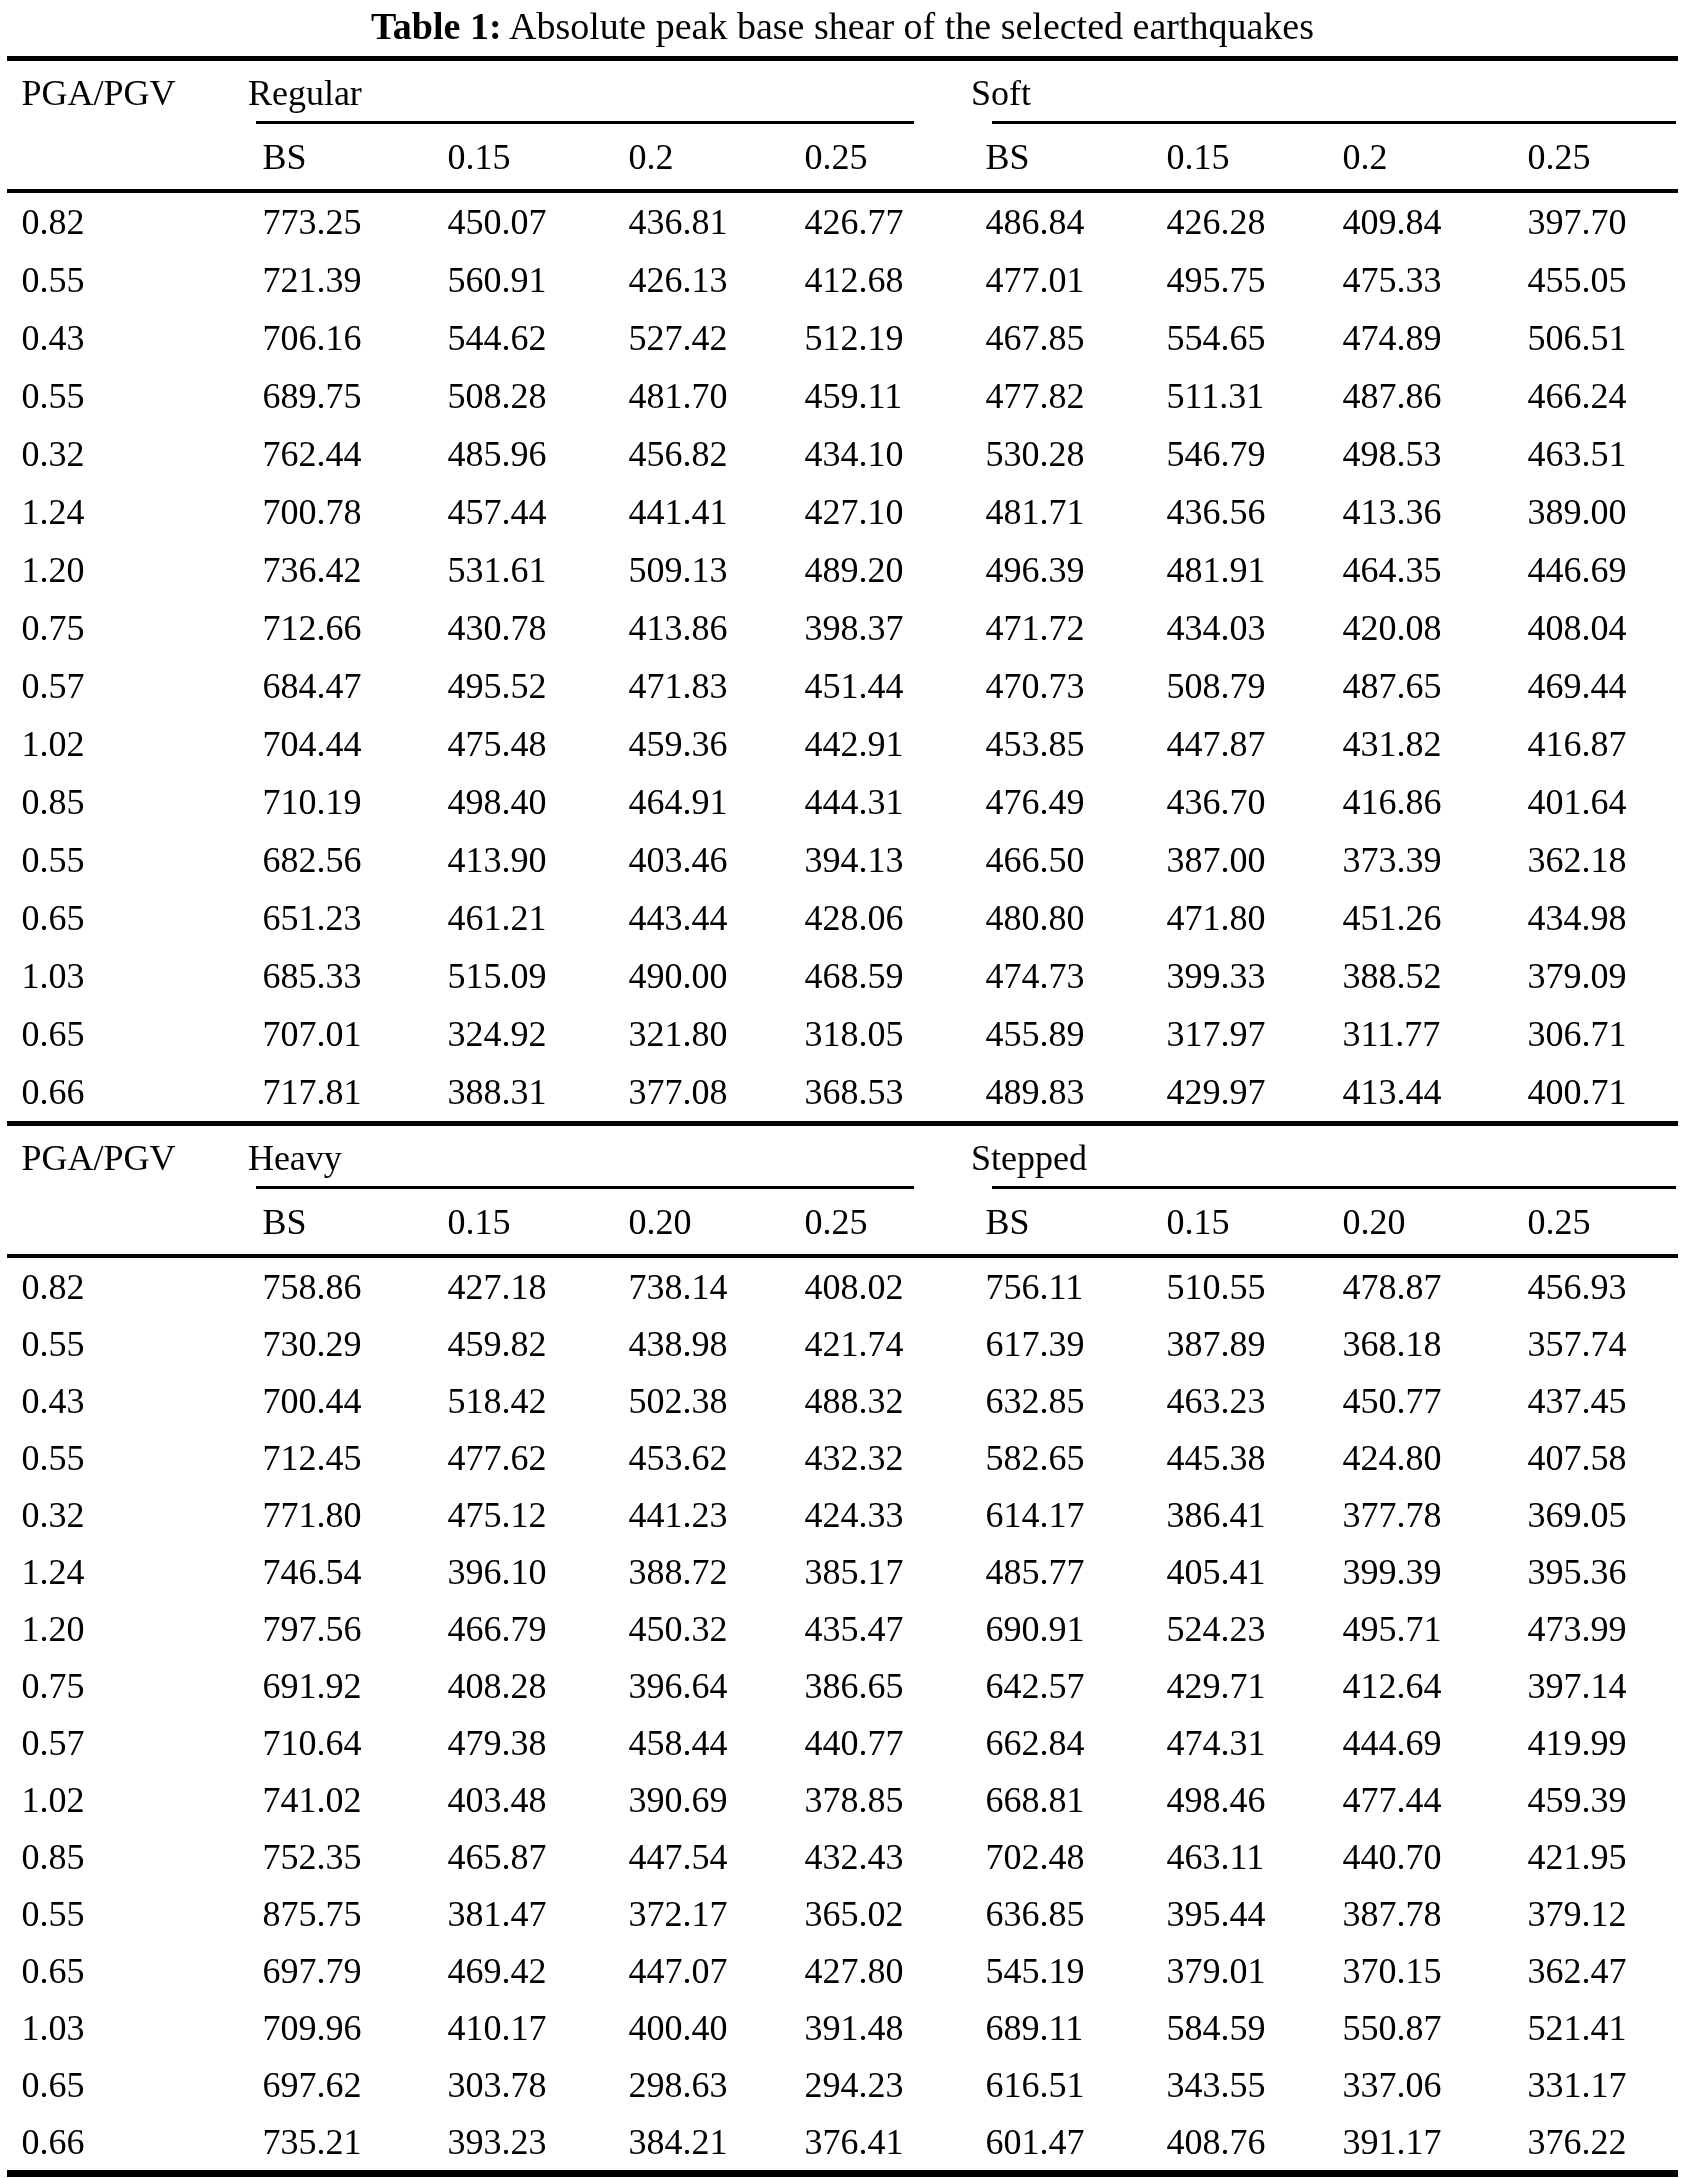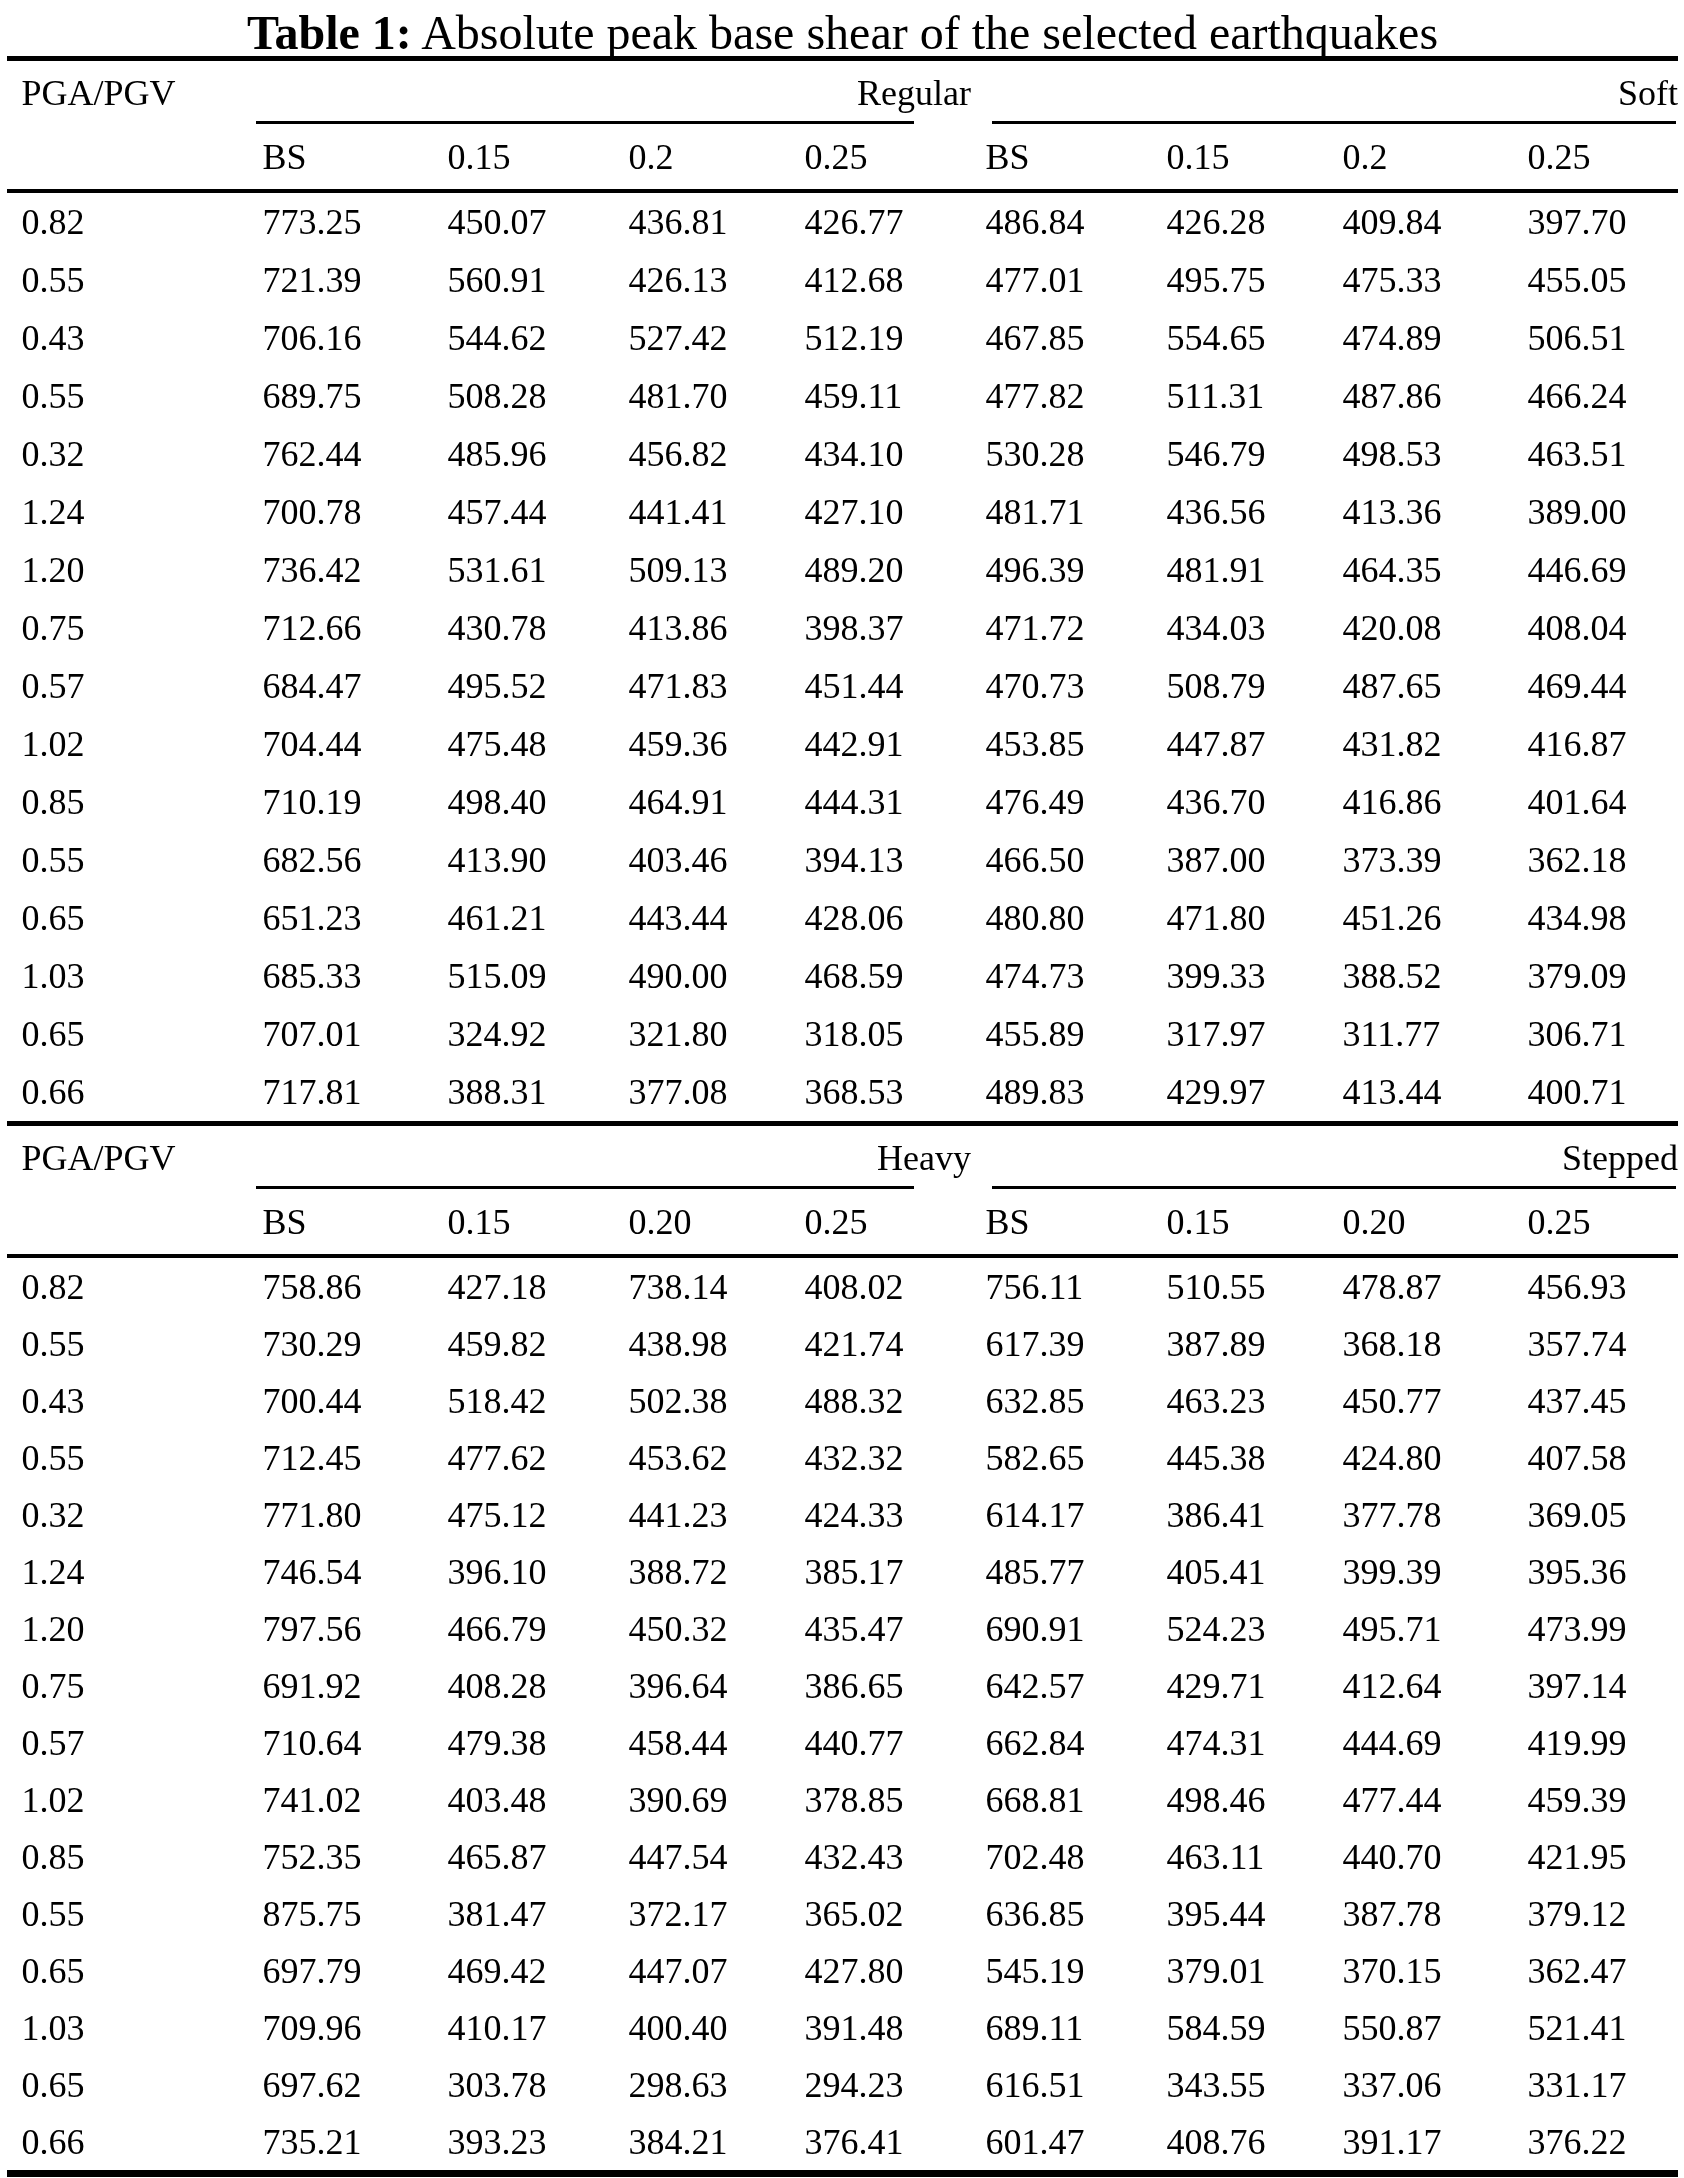--- a/index.html
+++ b/index.html
@@ -3,37 +3,37 @@
 <meta charset="utf-8">
 <style>
   html,body{margin:0;padding:0;}
   body{
     width:1685px;height:2178px;background:#ffffff;color:#000000;
     font-family:"Liberation Serif","DejaVu Serif",serif;
     -webkit-font-smoothing:antialiased;overflow:hidden;
   }
   .caption{
     box-sizing:border-box;height:56px;padding-top:5.2px;
-    text-align:center;font-size:48px;line-height:1.15;
+    text-align:center;font-size:38px;line-height:1.15;
   }
   .caption .cap-label{font-weight:bold;}
   table{
     width:1671px;margin:0 0 0 6.9px;border-collapse:collapse;table-layout:fixed;
     font-size:36px;
   }
   col.c1{width:241px;}
   col.c2{width:185px;} col.c3{width:181px;} col.c4{width:176px;} col.c5{width:181px;}
   col.c6{width:181px;} col.c7{width:176px;} col.c8{width:185px;} col.c9{width:165px;}
   th,td{
     font-weight:normal;text-align:left;padding:0 0 0 14.6px;
     white-space:nowrap;overflow:visible;
   }
   tr.group-row th{height:63px;vertical-align:middle;}
   tr.group-row{border-top:5.2px solid #000;}
-  th.group{text-align:right;position:relative;padding:0;}
+  th.group{text-align:left;position:relative;padding:0;}
   th.group .cmid{position:absolute;bottom:0;height:3.4px;background:#000;}
   th.group .cmid.first{left:8.6px;right:57px;}
   th.group .cmid.second{left:20.6px;right:1.7px;}
   tr.sub-row th{height:65px;vertical-align:middle;}
   tr.sub-row{border-bottom:4.3px solid #000;}
   tbody td{height:58px;vertical-align:middle;}
   #tbl2 tbody td{height:57px;}
   #tbl2 tbody{border-bottom:7.7px solid #000;}
 </style>
 </head>

